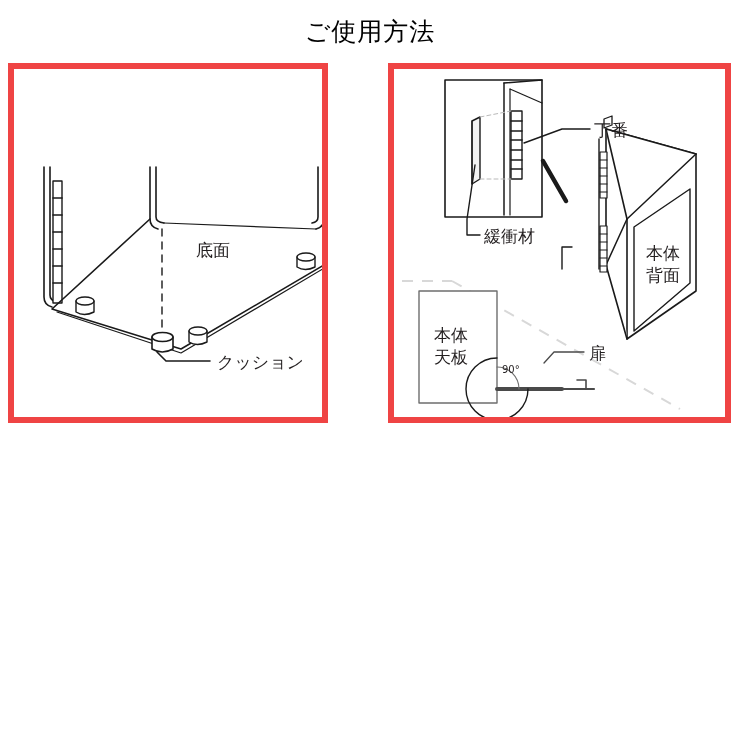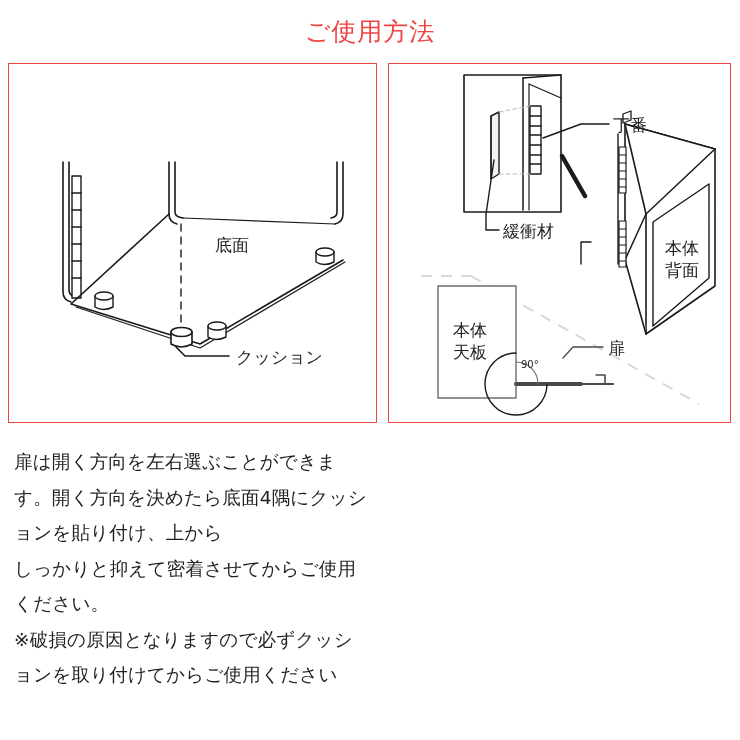--- a/index.html
+++ b/index.html
@@ -24,36 +24,35 @@
   }
   .page-title {
     position: absolute;
     left: 0;
     top: 16px;
     width: 740px;
     text-align: center;
     font-size: 25px;
     line-height: 32px;
     letter-spacing: 1px;
-    color: #ef4444;
+    color: #000000;
     font-weight: 400;
   }
   .panel {
     position: absolute;
     top: 63px;
     height: 360px;
     background: #ffffff;
-    border: 1px solid #ef4444;
+    border: 6px solid #ef4444;
     box-sizing: border-box;
     overflow: hidden;
-    padding-left: 24px;
   }
   .panel-left {
     left: 8px;
-    width: 369px;
+    width: 320px;
   }
   .panel-right {
     left: 388px;
     width: 343px;
   }
   .panel svg {
     display: block;
   }
   .caption {
     position: absolute;
@@ -234,18 +233,15 @@
       <text class="dgm-label" x="90" y="173" font-size="17">緩衝材</text>
       <text class="dgm-label" x="252" y="190" font-size="17">本体</text>
       <text class="dgm-label" x="252" y="212" font-size="17">背面</text>
       <text class="dgm-label" x="40" y="272" font-size="17">本体</text>
       <text class="dgm-label" x="40" y="294" font-size="17">天板</text>
       <text class="dgm-label" x="195" y="290" font-size="17">扉</text>
       <text class="dgm-label" x="108" y="304" font-size="10" fill="#4a4a4a">90°</text>
     </svg>
   </div>
 
-  <div class="caption caption-left">扉は開く方向を左右選ぶことができます。開く方向を決めたら底面4隅にクッションを貼り付け、上から
-しっかりと抑えて密着させてからご使用ください。
-※破損の原因となりますので必ずクッションを取り付けてからご使用ください</div>
 
 
 </div>
 
 </body></html>

